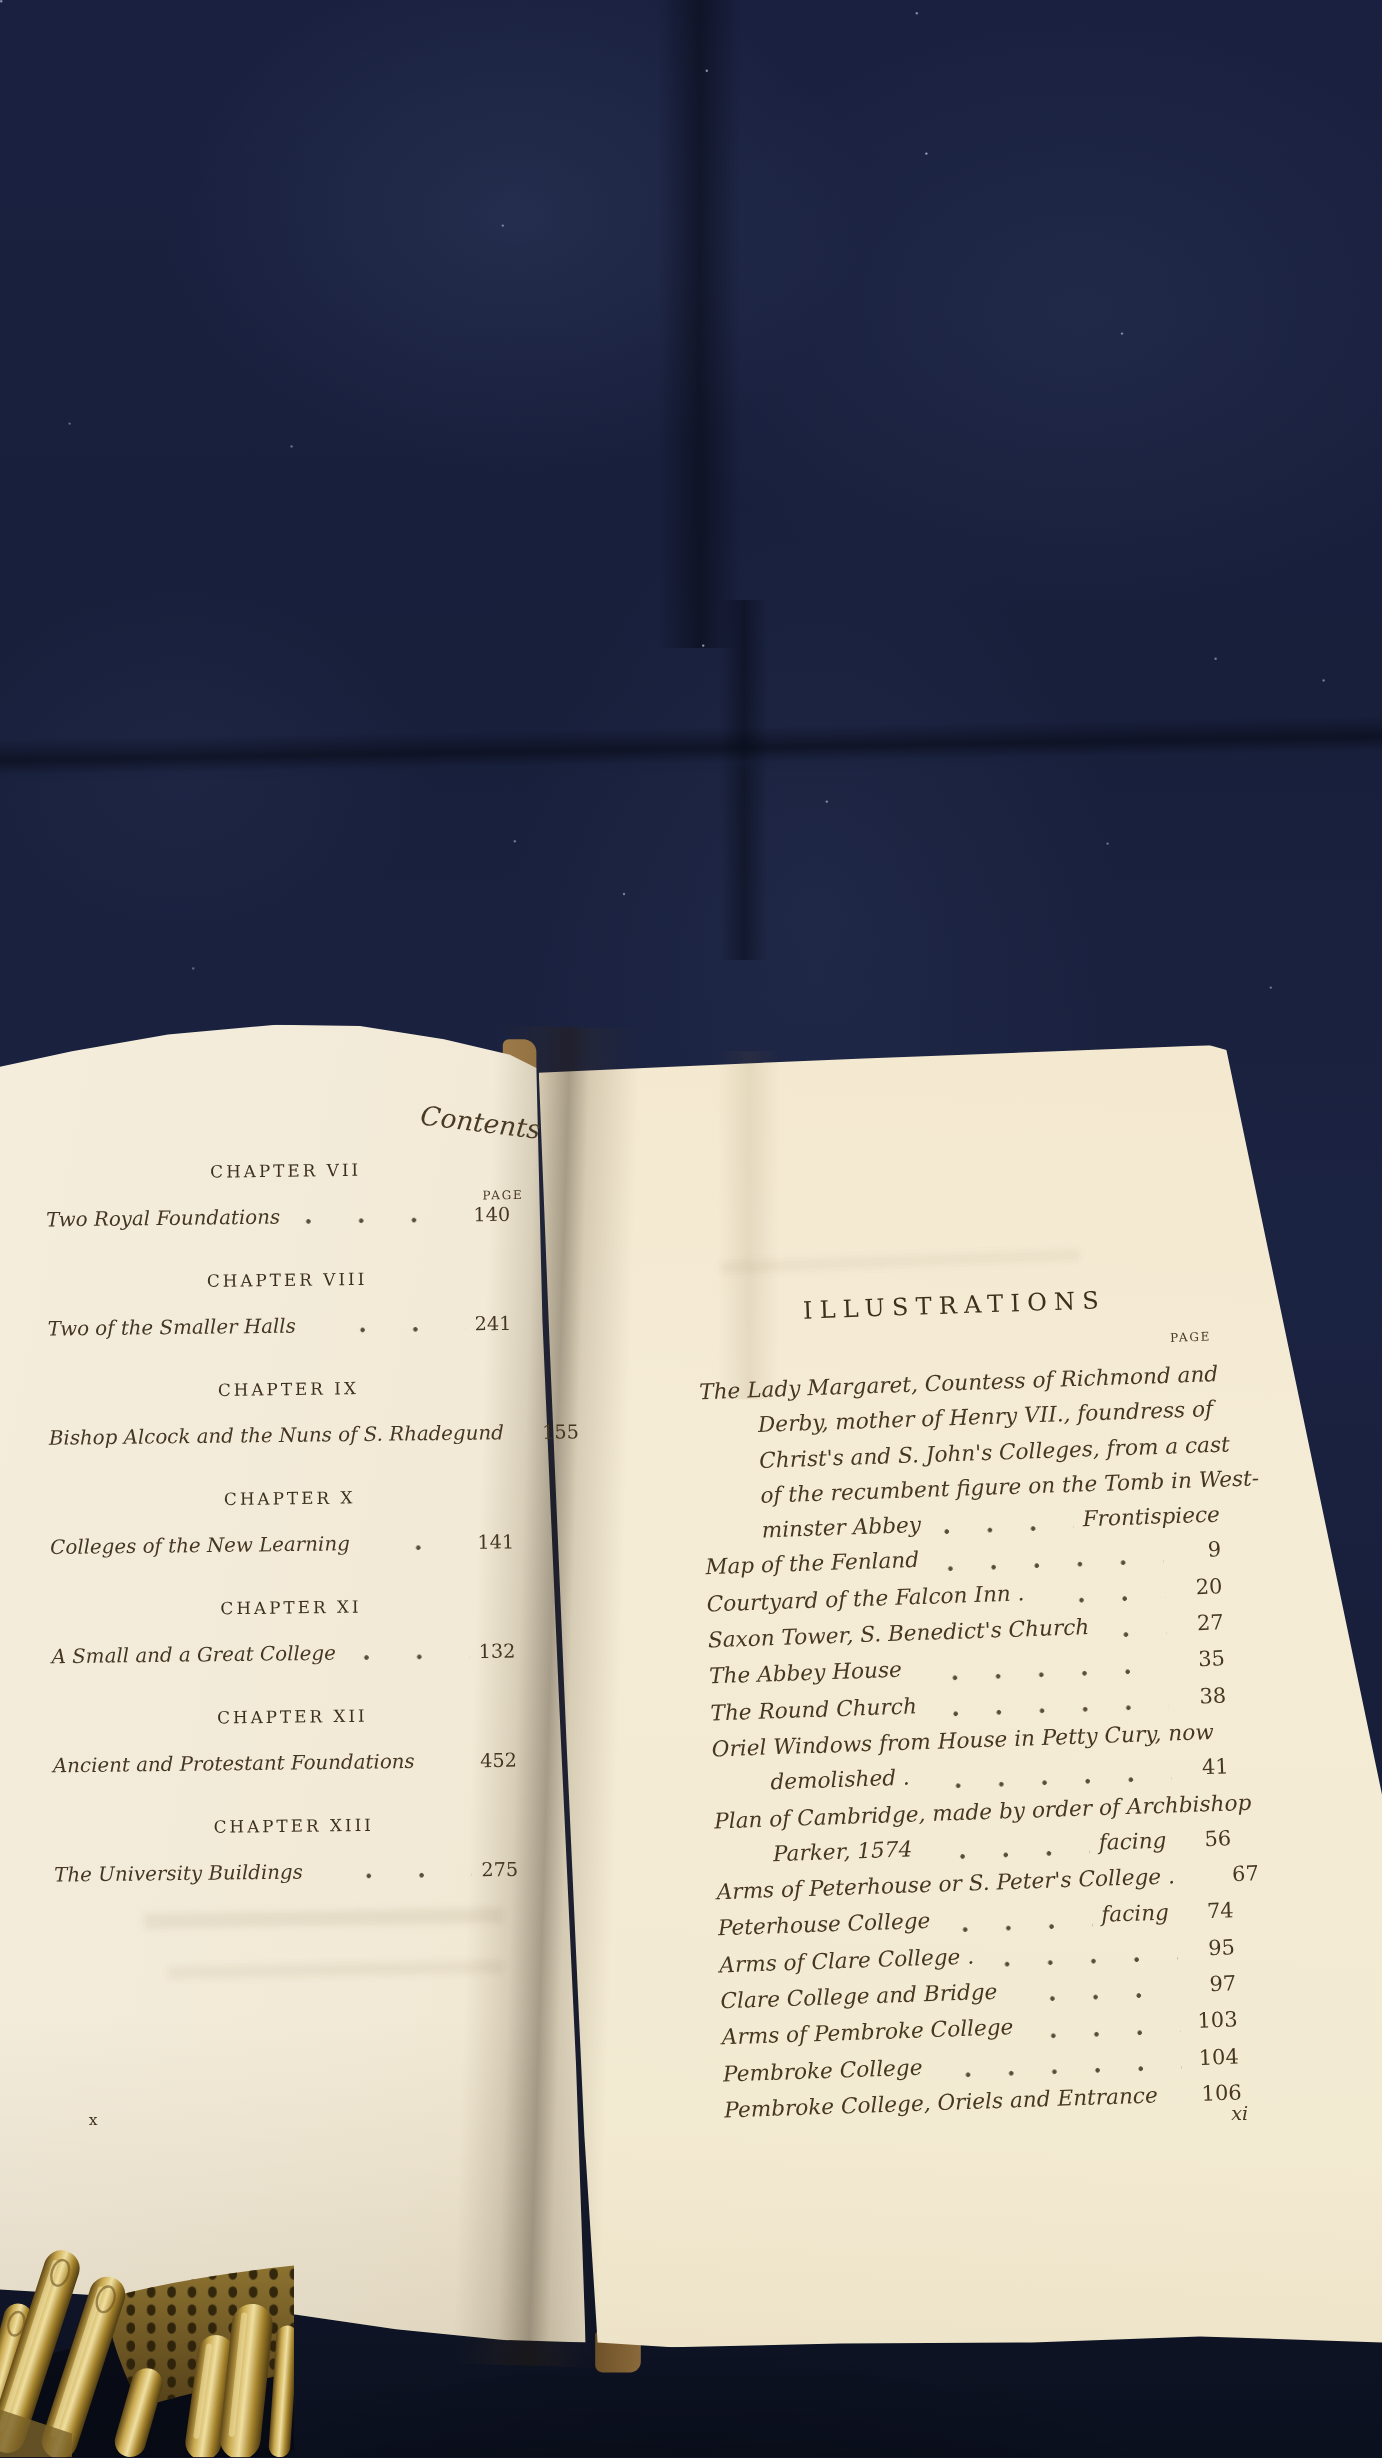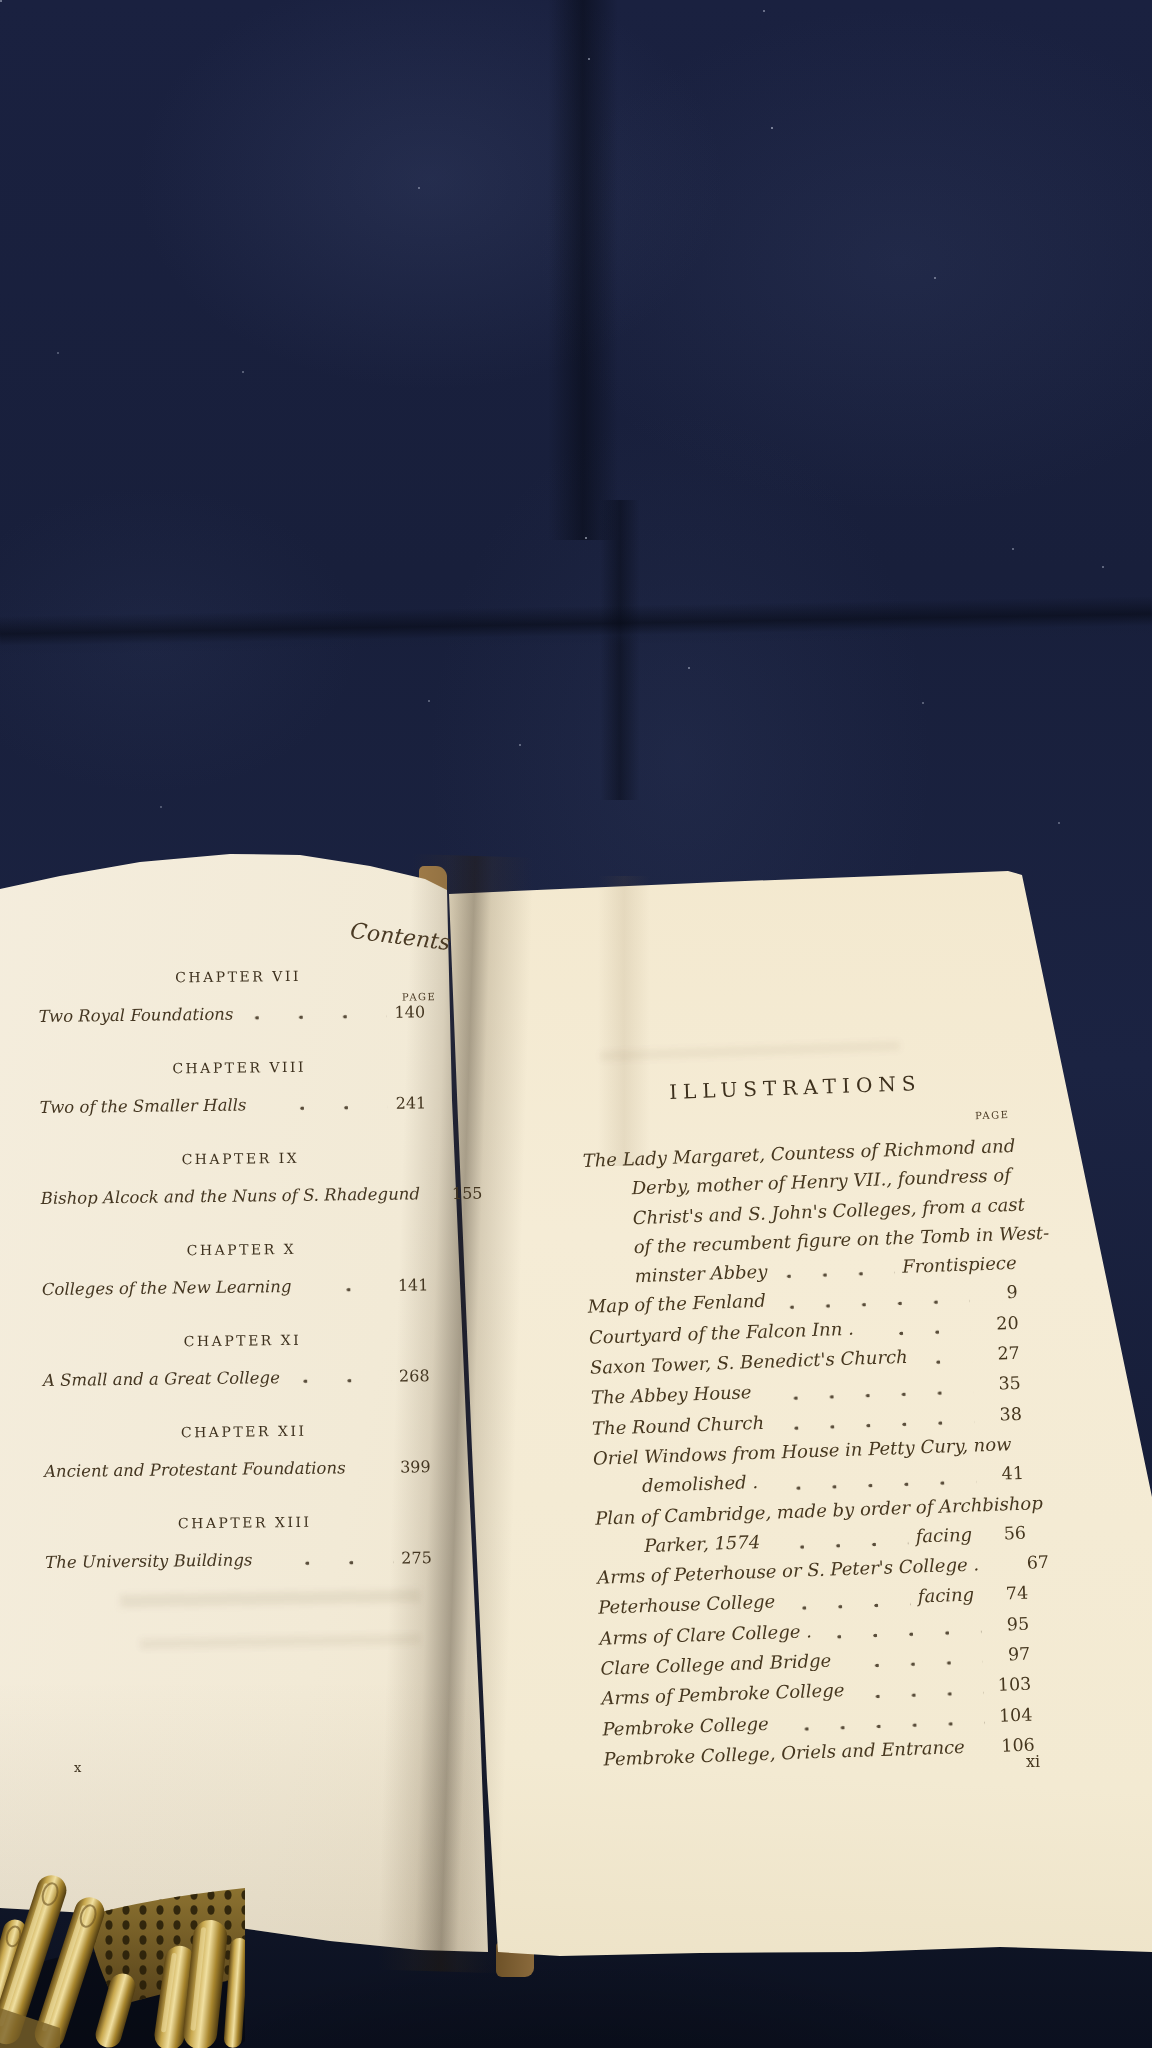--- a/index.html
+++ b/index.html
@@ -124,21 +124,21 @@
   .entry{font-style:italic;font-size:18px;line-height:29.3px;}
   .eline{white-space:nowrap;}
   .indent{padding-left:48px;}
   .erow{display:flex;align-items:baseline;}
   .etitle{white-space:nowrap;}
   .facing{margin-right:14px;white-space:nowrap;}
   .enum{min-width:40px;text-align:right;font-style:normal;font-size:17.5px;}
   .enum.italic{font-style:italic;font-size:18px;}
   .rleader{background-size:36px 7px;margin:0 8px 5px 14px;}
   .folio-left{position:absolute;left:74px;top:1760px;font-size:13px;z-index:4;color:#3d301d;}
-  .folio-right{position:absolute;left:1026px;top:1752px;font-size:16px;z-index:4;color:#46371f;}
+  .folio-right{position:absolute;left:1026px;top:1752px;font-size:16px;font-style:italic;z-index:4;color:#46371f;}
   .ornament{position:absolute;left:0;top:1858px;width:245px;height:190px;z-index:6;}
 </style>
 </head>
 <body>
 
 <div id="canvas">
 
   <div class="backdrop"></div>
   <div class="crease-v-top"></div>
   <div class="crease-v-mid"></div>
@@ -190,29 +190,29 @@
           <span class="toc-title">Colleges of the New Learning</span>
           <span class="leader"></span>
           <span class="toc-num">141</span>
         </div>
       </div>
       <div class="chapter-block">
         <div class="chapter-heading">CHAPTER XI</div>
         <div class="toc-row">
           <span class="toc-title">A Small and a Great College</span>
           <span class="leader"></span>
-          <span class="toc-num">268</span>
+          <span class="toc-num">132</span>
         </div>
       </div>
       <div class="chapter-block">
         <div class="chapter-heading">CHAPTER XII</div>
         <div class="toc-row">
           <span class="toc-title">Ancient and Protestant Foundations</span>
           <span class="leader"></span>
-          <span class="toc-num">399</span>
+          <span class="toc-num">452</span>
         </div>
       </div>
       <div class="chapter-block">
         <div class="chapter-heading">CHAPTER XIII</div>
         <div class="toc-row">
           <span class="toc-title">The University Buildings</span>
           <span class="leader"></span>
           <span class="toc-num">275</span>
         </div>
       </div>

